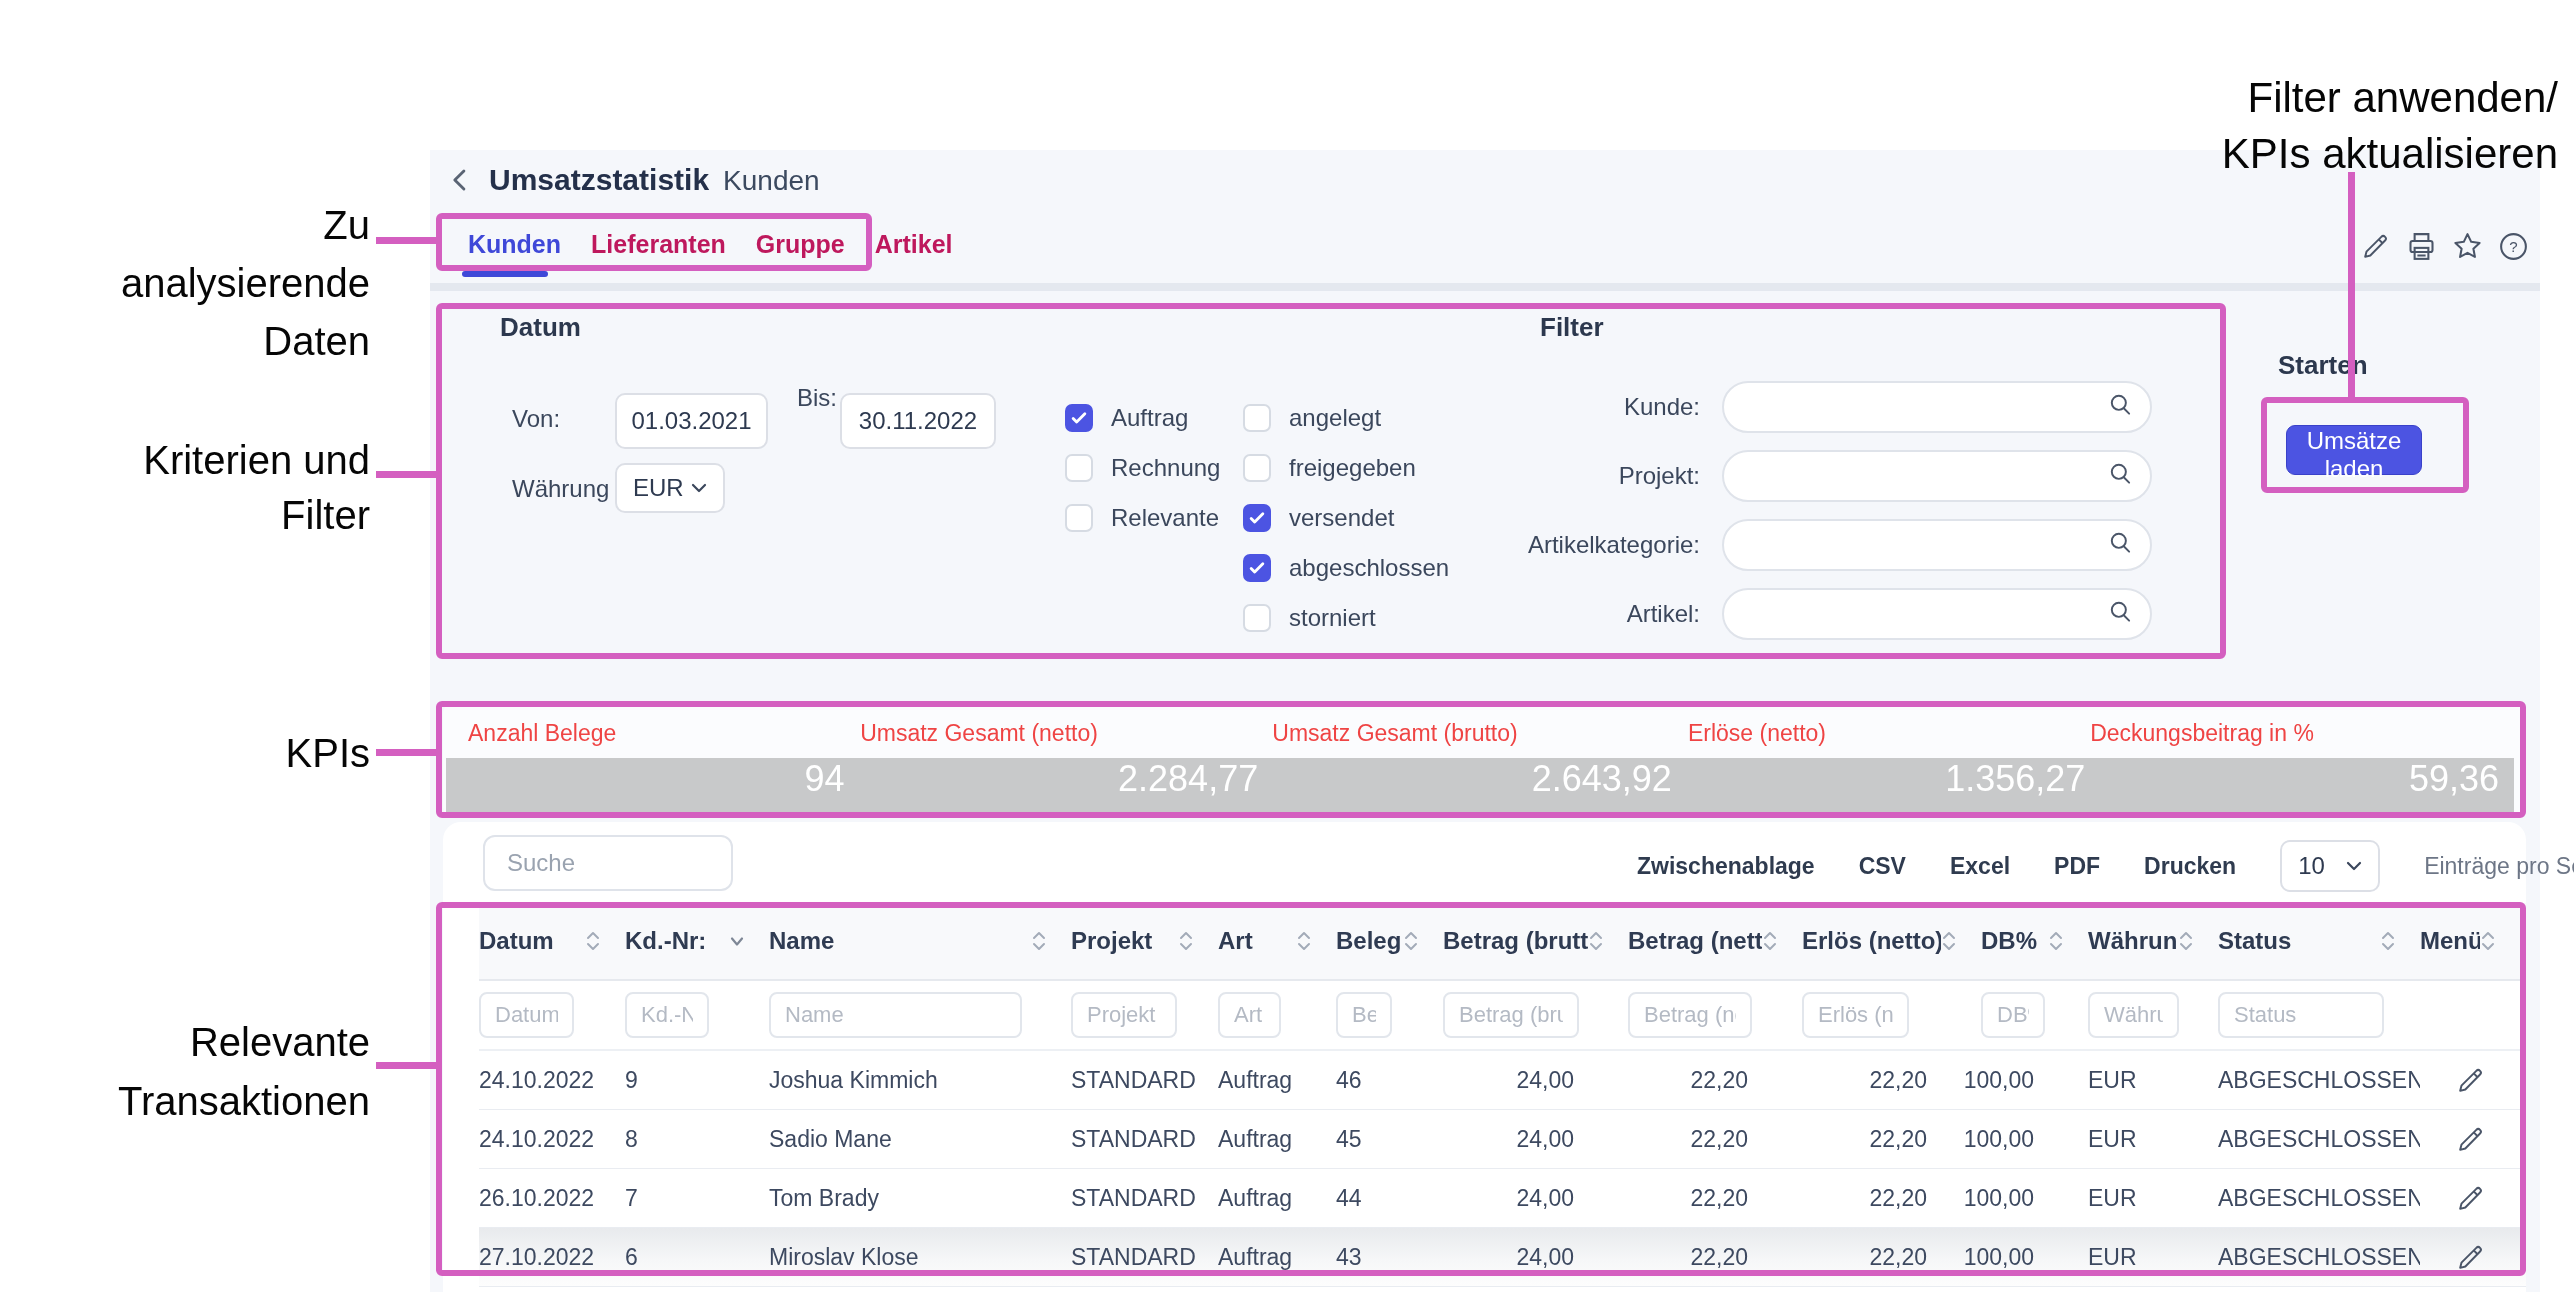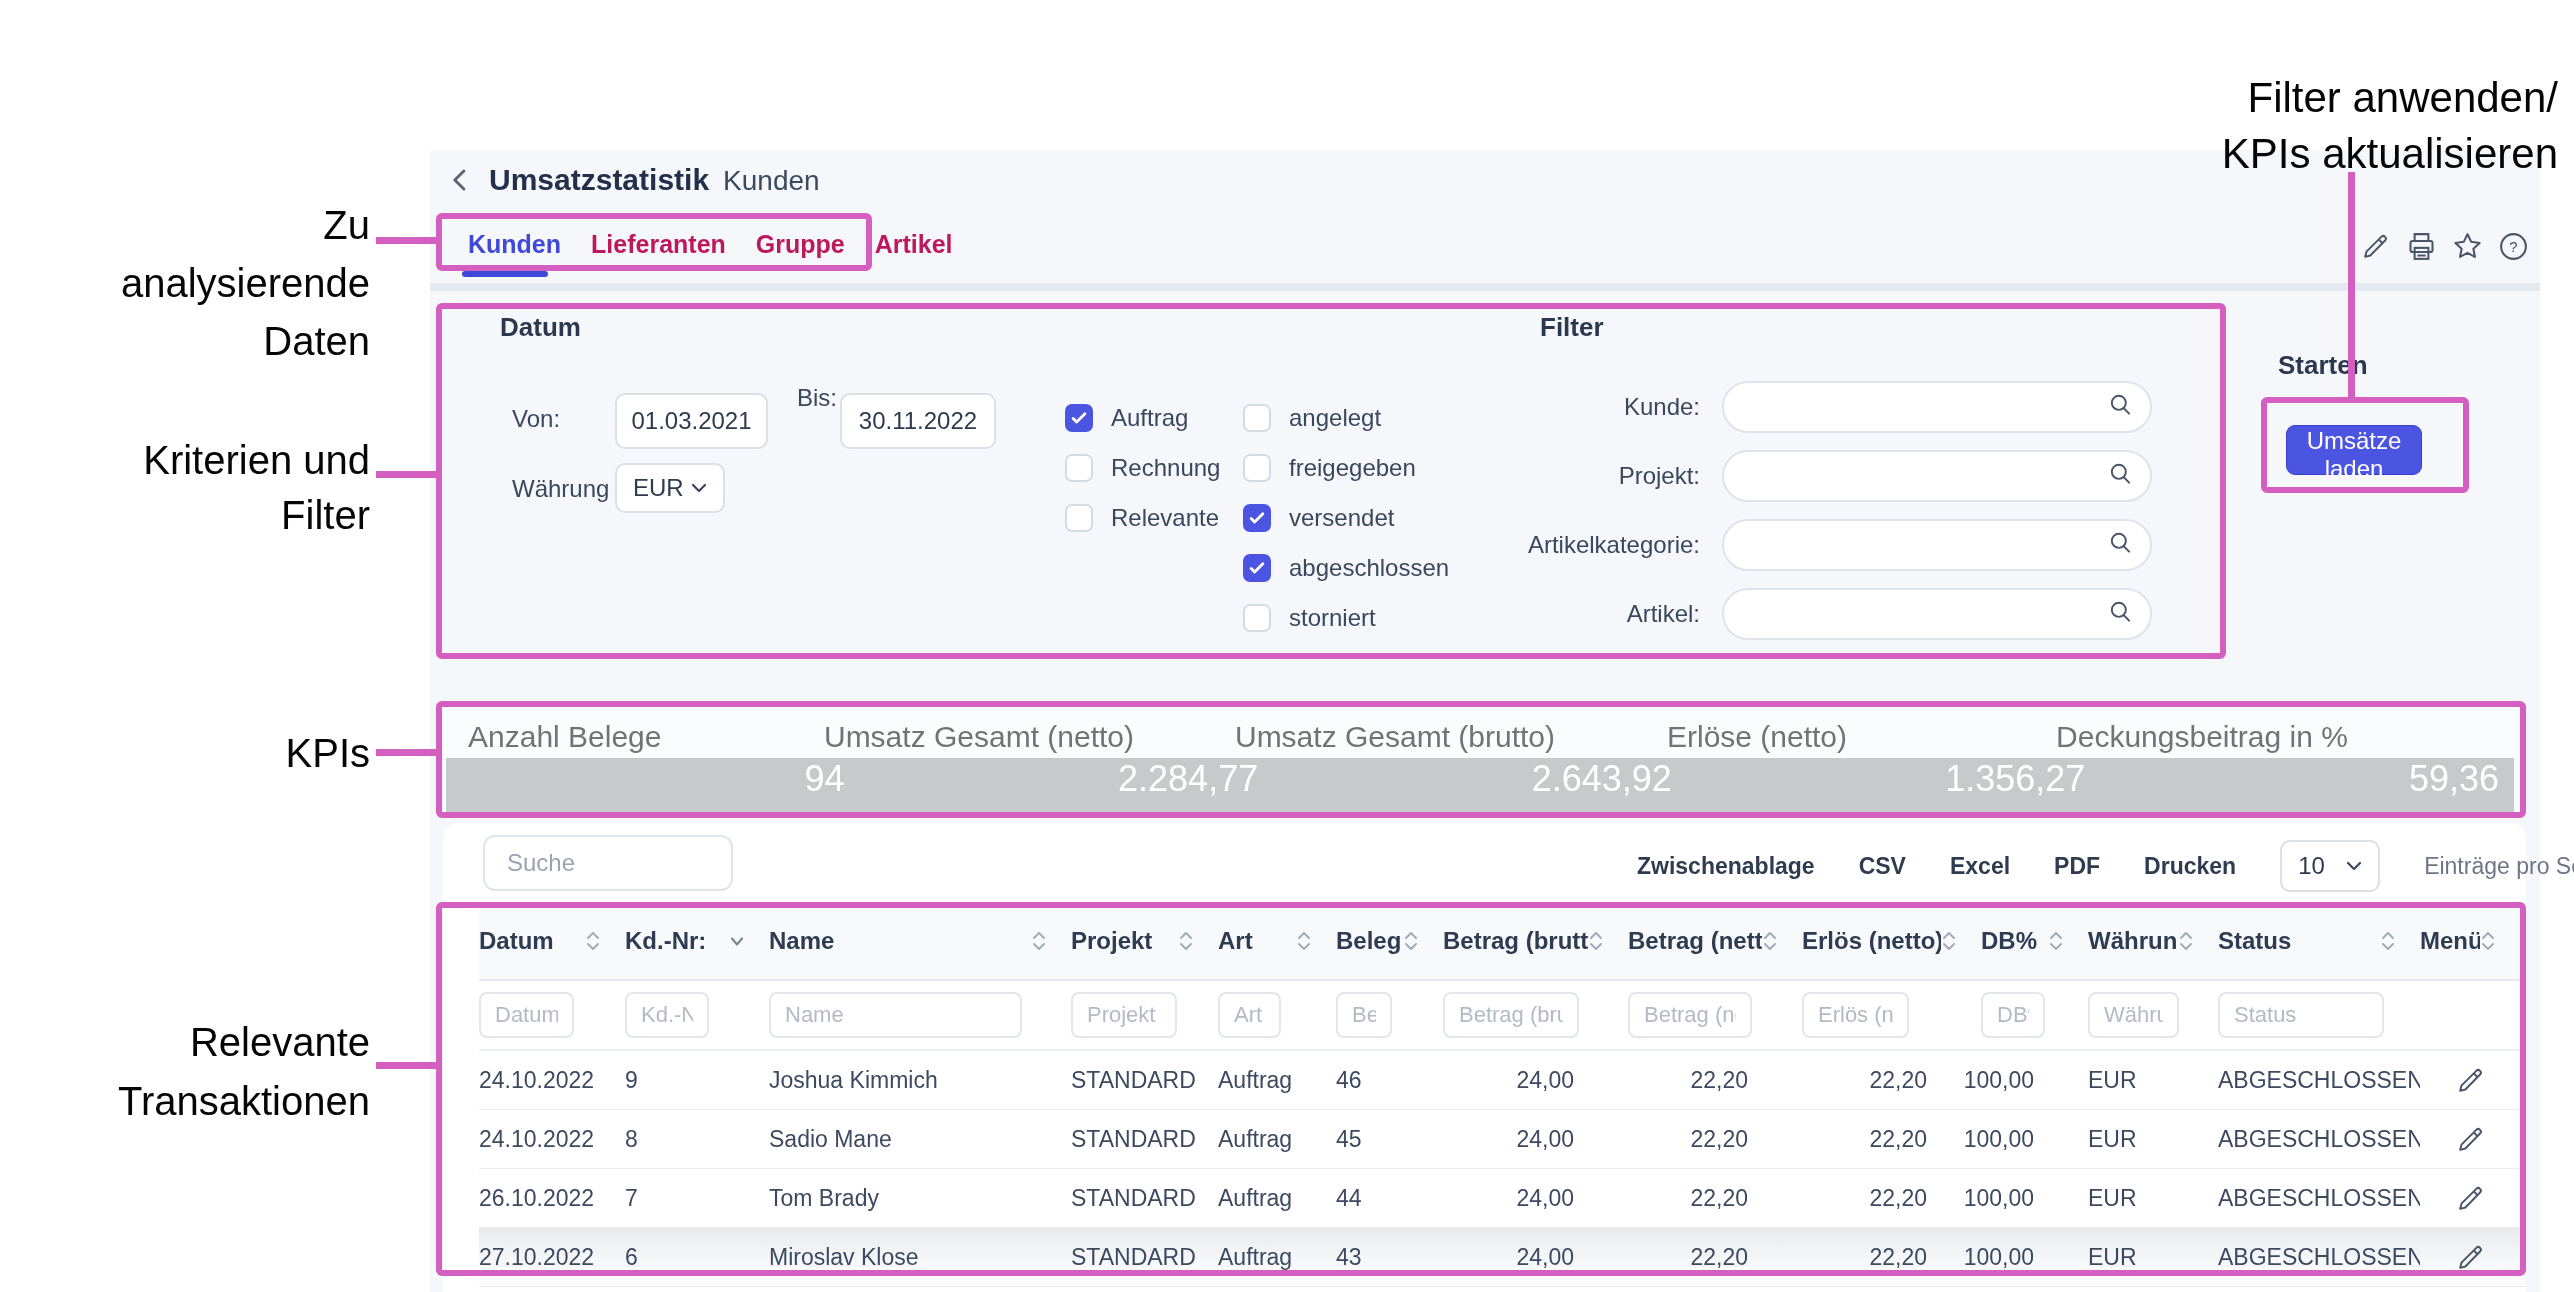--- a/index.html
+++ b/index.html
@@ -40,21 +40,21 @@
   .frows{display:flex;flex-direction:column;}
   .frow{display:flex;align-items:center;height:69px;}
   .flbl{flex:0 0 200px;text-align:right;font-size:24px;color:#3b475c;margin-right:22px;white-space:nowrap;}
   .pill{width:430px;height:52px;background:#fff;border:2px solid #dfe3ea;border-radius:26px;display:flex;
     align-items:center;box-sizing:border-box;padding:0 16px 0 24px;}
   .pill input{flex:1;border:none;outline:none;font-size:23px;font-family:inherit;background:transparent;min-width:0;}
   .load-btn{left:2286px;top:425px;width:136px;height:50px;background:#4c54e2;border:1px solid #3a41c9;
     border-radius:9px;color:#fff;font-size:24px;font-family:inherit;cursor:pointer;}
   
   .kpi-card{left:443px;top:703px;width:2083px;height:114px;background:#fbfcfe;border-radius:10px;}
-  .kpi-label{position:absolute;top:720px;font-size:30px;color:#737373;white-space:nowrap;}
+  .kpi-label{position:absolute;top:720px;font-size:23px;color:#ef4444;white-space:nowrap;}
   .kpi-bar{left:446px;top:758px;width:2068px;height:55px;background:#c8c9ca;display:flex;}
   .kcell{flex:1;display:flex;align-items:flex-start;justify-content:flex-end;padding-right:15px;
     color:#fff;font-size:36px;}
   
   .card{left:443px;top:822px;width:2083px;height:470px;background:#fff;border-radius:18px 18px 0 0;}
   .search-input{left:483px;top:835px;width:250px;height:56px;border:2px solid #dfe3ea;border-radius:12px;
     box-sizing:border-box;padding:0 22px;font-size:24px;font-family:inherit;outline:none;color:#3b475c;}
   .search-input::placeholder{color:#9aa3b0;}
   .exports{left:1637px;top:840px;height:52px;display:flex;align-items:center;gap:44px;}
   .export-btn{font-size:23px;font-weight:700;color:#2f3b4f;background:none;border:none;padding:0;

